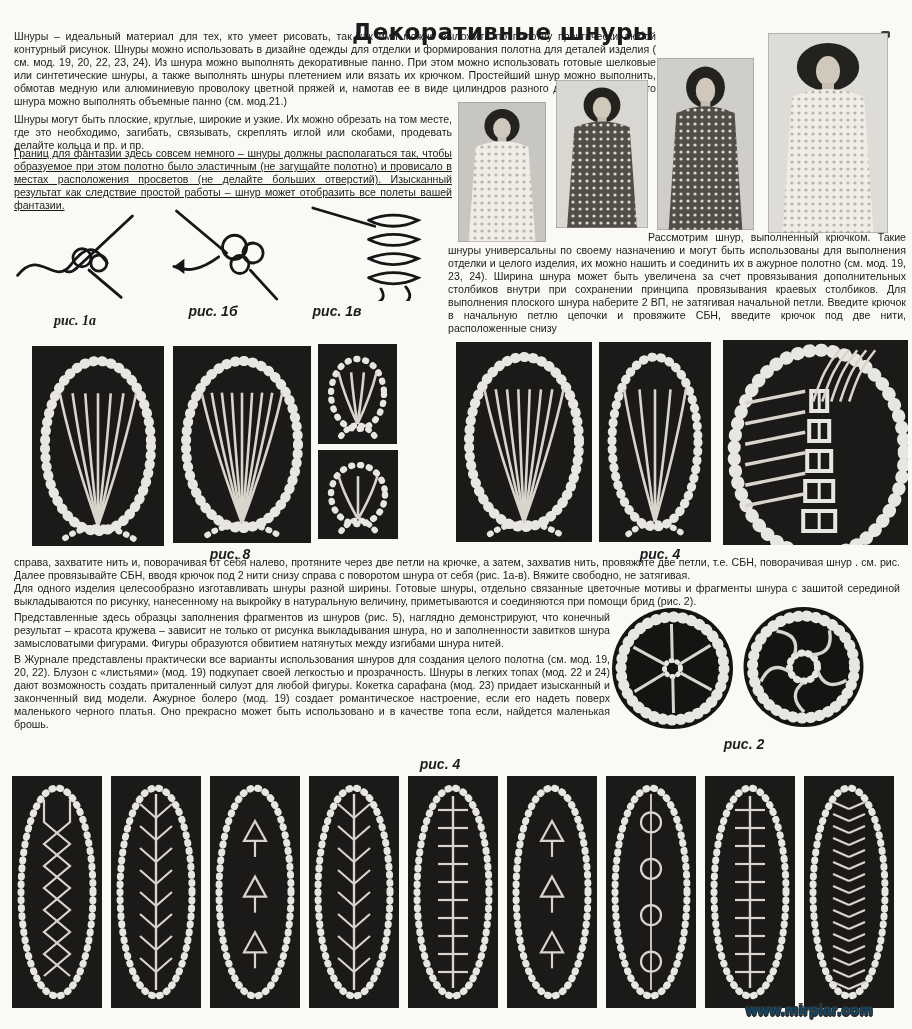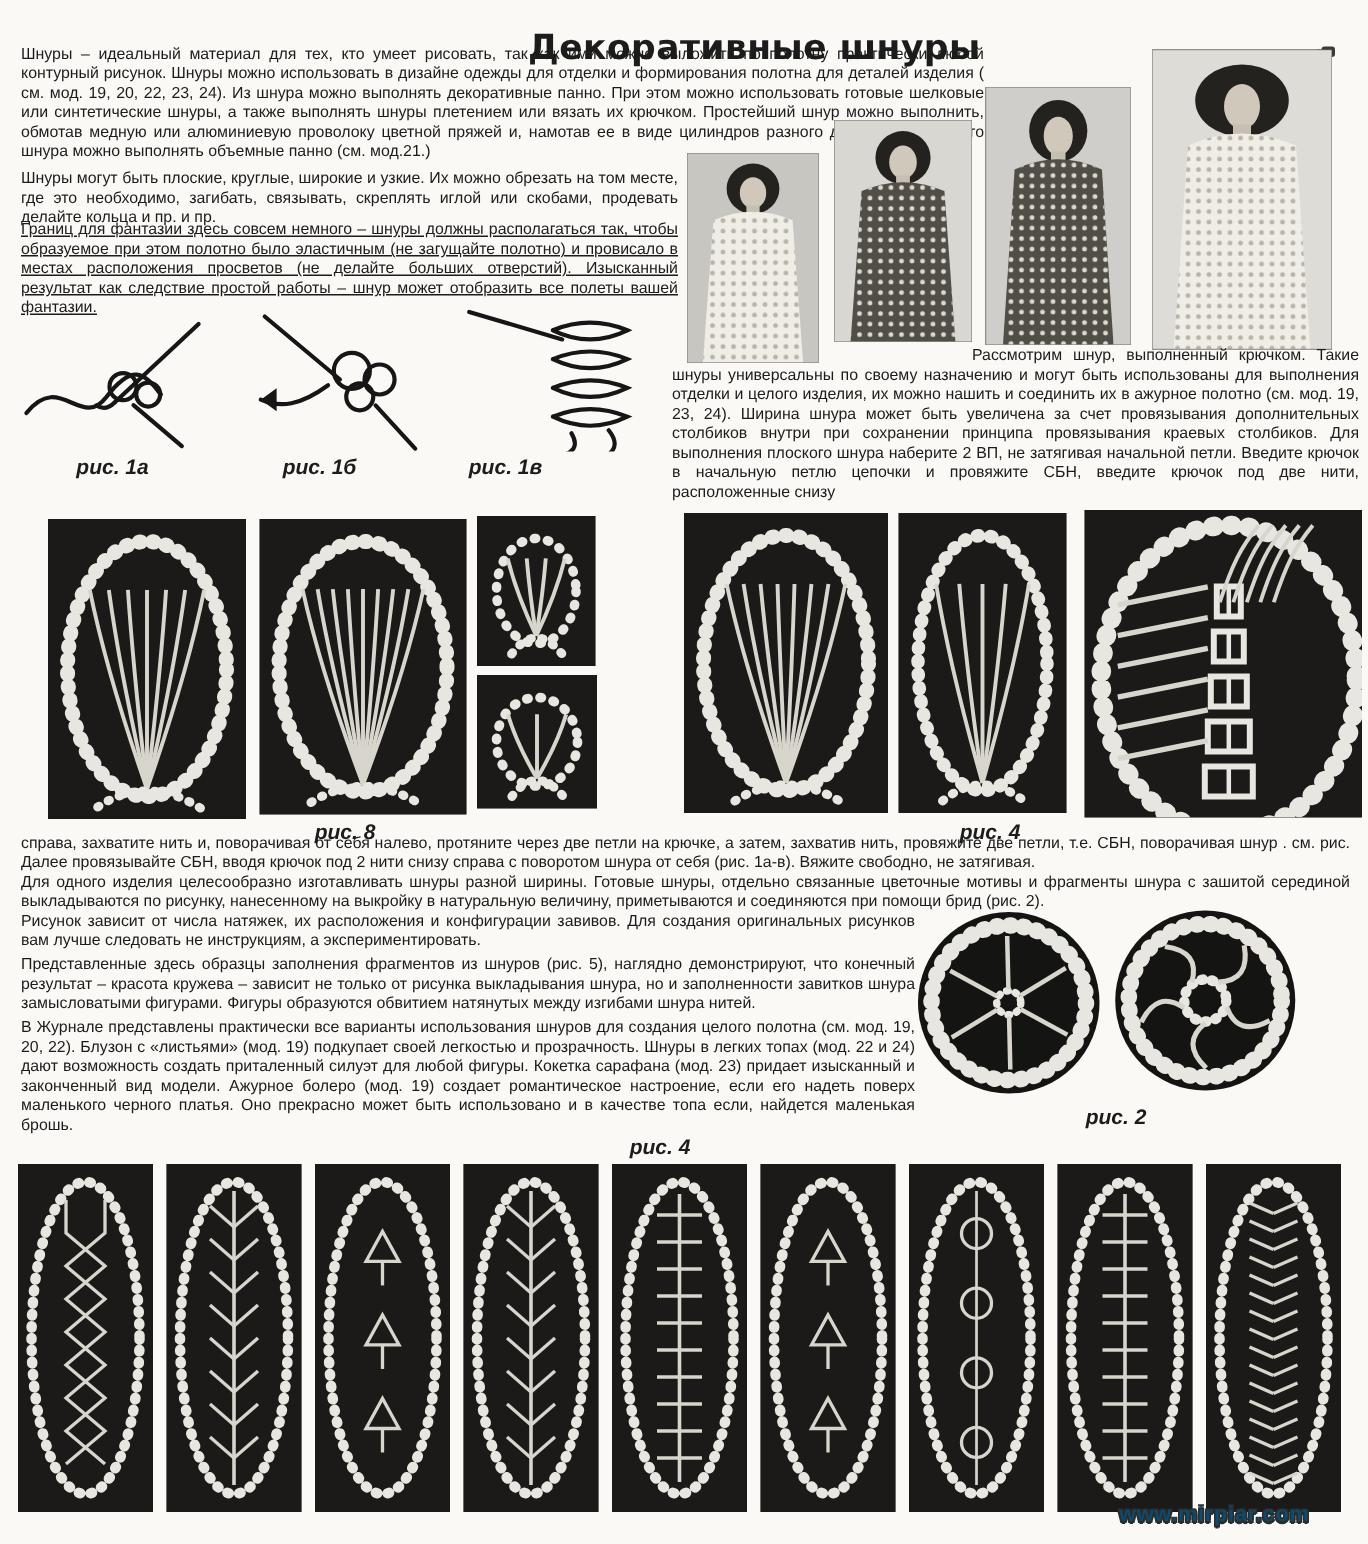--- a/index.html
+++ b/index.html
@@ -24,21 +24,21 @@
   #midwide{left:14px;top:556px;width:886px;}
   #midnarrow{left:14px;top:608px;width:596px;}
   #midnarrow p.sp{margin-top:3px;}
   #m1{left:458px;top:102px;width:88px;height:140px;}
   #m2{left:556px;top:80px;width:92px;height:148px;}
   #m3{left:657px;top:58px;width:97px;height:172px;}
   #m4{left:768px;top:33px;width:120px;height:200px;}
   #d1a{left:12px;top:212px;width:140px;height:88px;}
   #d1b{left:158px;top:205px;width:132px;height:96px;}
   #d1c{left:288px;top:200px;width:155px;height:101px;}
-  #cap1a{left:20px;top:303px;width:110px;}
+  #cap1a{left:20px;top:313px;width:110px;font-family:Liberation Serif, serif;}
   #cap1b{left:158px;top:303px;width:110px;}
   #cap1c{left:282px;top:303px;width:110px;}
   #f3p1{left:32px;top:346px;width:132px;height:200px;}
   #f3p2{left:173px;top:346px;width:138px;height:197px;}
   #f3p3{left:318px;top:344px;width:79px;height:100px;}
   #f3p4{left:318px;top:450px;width:80px;height:89px;}
   #cap3{left:155px;top:546px;width:150px;}
   #f4p1{left:456px;top:342px;width:136px;height:200px;}
   #f4p2{left:599px;top:342px;width:112px;height:200px;}
   #f4p3{left:723px;top:340px;width:185px;height:205px;}
@@ -267,21 +267,20 @@
       <line x1="22.200000000000003" y1="165.75" x2="82.2" y2="153.75" stroke="#d8d5cd" stroke-width="3.4"></line>
     </svg>
   </div>
 <div class="cap" id="cap4">рис. 4</div>
 
 <div class="txt" id="midwide">
   <p>справа, захватите нить и, поворачивая от себя налево, протяните через две петли на крючке, а затем, захватив нить, провяжите две петли, т.е. СБН, поворачивая шнур . см. рис. Далее провязывайте СБН, вводя крючок под 2 нити снизу справа с поворотом шнура от себя (рис. 1а-в). Вяжите свободно, не затягивая.</p>
   <p>Для одного изделия целесообразно изготавливать шнуры разной ширины. Готовые шнуры, отдельно связанные цветочные мотивы и фрагменты шнура с зашитой серединой выкладываются по рисунку, нанесенному на выкройку в натуральную величину, приметываются и соединяются при помощи брид (рис. 2).</p>
 </div>
 <div class="txt" id="midnarrow">
-  <p>Рисунок зависит от числа натяжек, их расположения и конфигурации завивов. Для создания оригинальных рисунков вам лучше следовать не инструкциям, а экспериментировать.</p>
   <p class="sp">Представленные здесь образцы заполнения фрагментов из шнуров (рис. 5), наглядно демонстрируют, что конечный результат – красота кружева – зависит не только от рисунка выкладывания шнура, но и заполненности завитков шнура замысловатыми фигурами. Фигуры образуются обвитием натянутых между изгибами шнура нитей.</p>
   <p class="sp">В Журнале представлены практически все варианты использования шнуров для создания целого полотна (см. мод. 19, 20, 22). Блузон с «листьями» (мод. 19) подкупает своей легкостью и прозрачность. Шнуры в легких топах (мод. 22 и 24) дают возможность создать приталенный силуэт для любой фигуры. Кокетка сарафана (мод. 23) придает изысканный и законченный вид модели. Ажурное болеро (мод. 19) создает романтическое настроение, если его надеть поверх маленького черного платья. Оно прекрасно может быть использовано и в качестве топа если, найдется маленькая брошь.</p>
 </div>
 
 <div class="wheel" id="w1"><svg width="125" height="125" viewBox="0 0 125 125">
       <circle cx="62.5" cy="62.5" r="60.5" fill="#141412"></circle>
       <circle cx="62.5" cy="62.5" r="51.5" fill="none" stroke="#e8e6e0" stroke-width="11" stroke-dasharray="1 8" stroke-linecap="round"></circle>
       <circle cx="62.5" cy="62.5" r="8" fill="none" stroke="#e8e6e0" stroke-width="5" stroke-dasharray="1 5" stroke-linecap="round"></circle>
       <line x1="70.39824305701336" y1="66.81482984743782" x2="101.55242400412159" y2="83.83443646788703" stroke="#d8d5cd" stroke-width="3"></line>
       <line x1="62.712369267618186" y1="71.49749405635654" x2="63.55004804544548" y2="106.98760950087402" stroke="#d8d5cd" stroke-width="3"></line>

